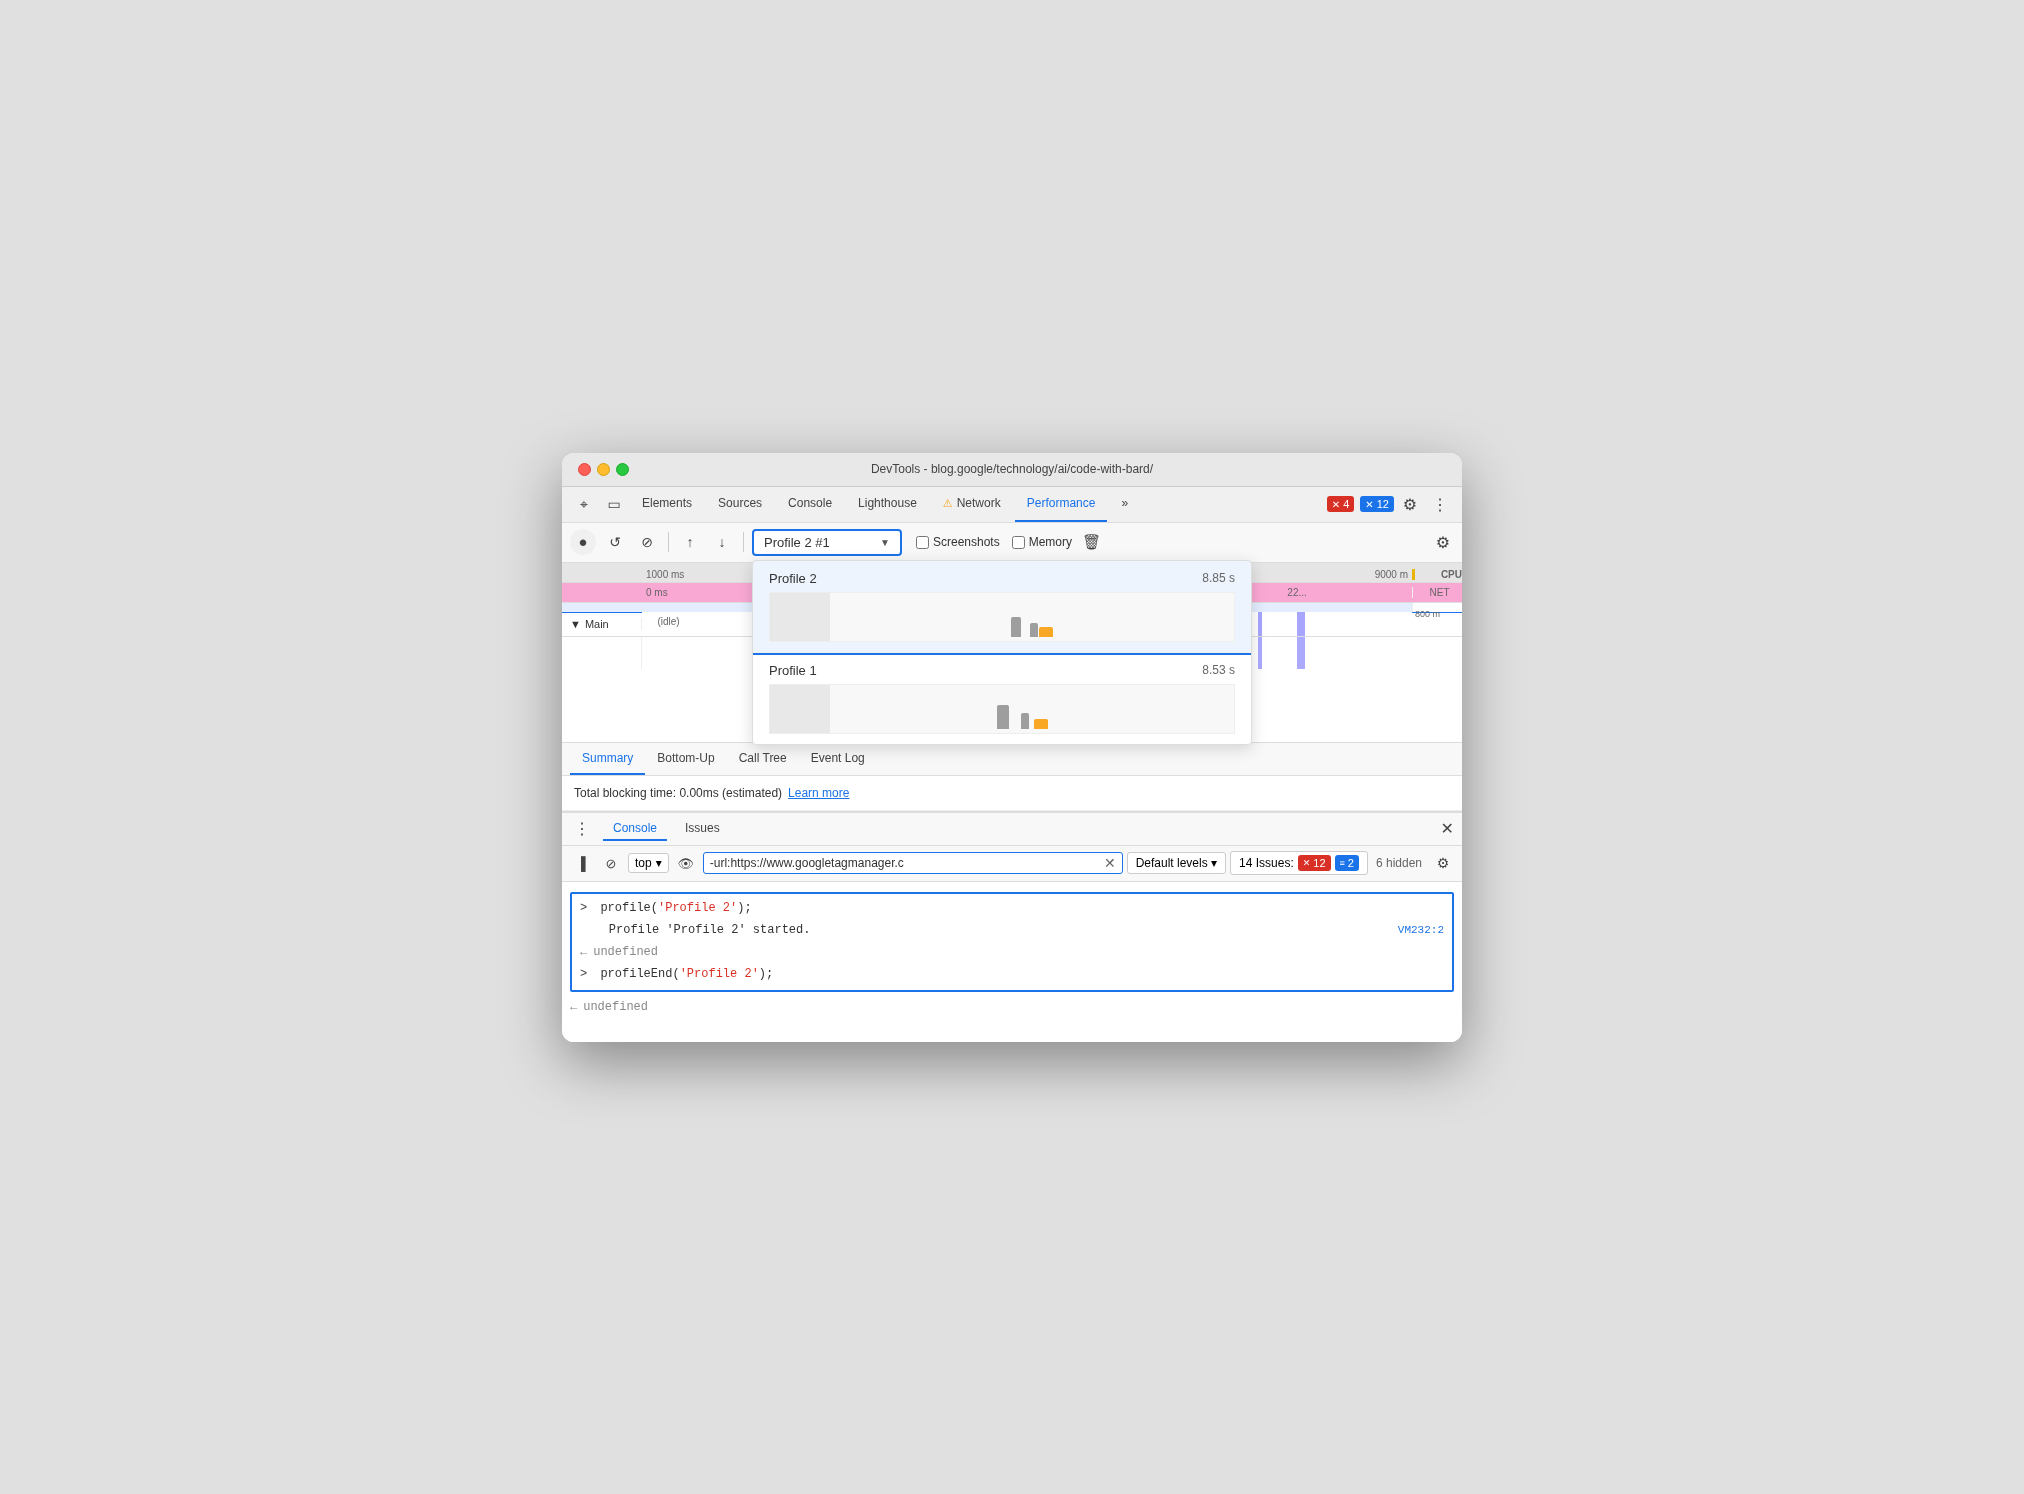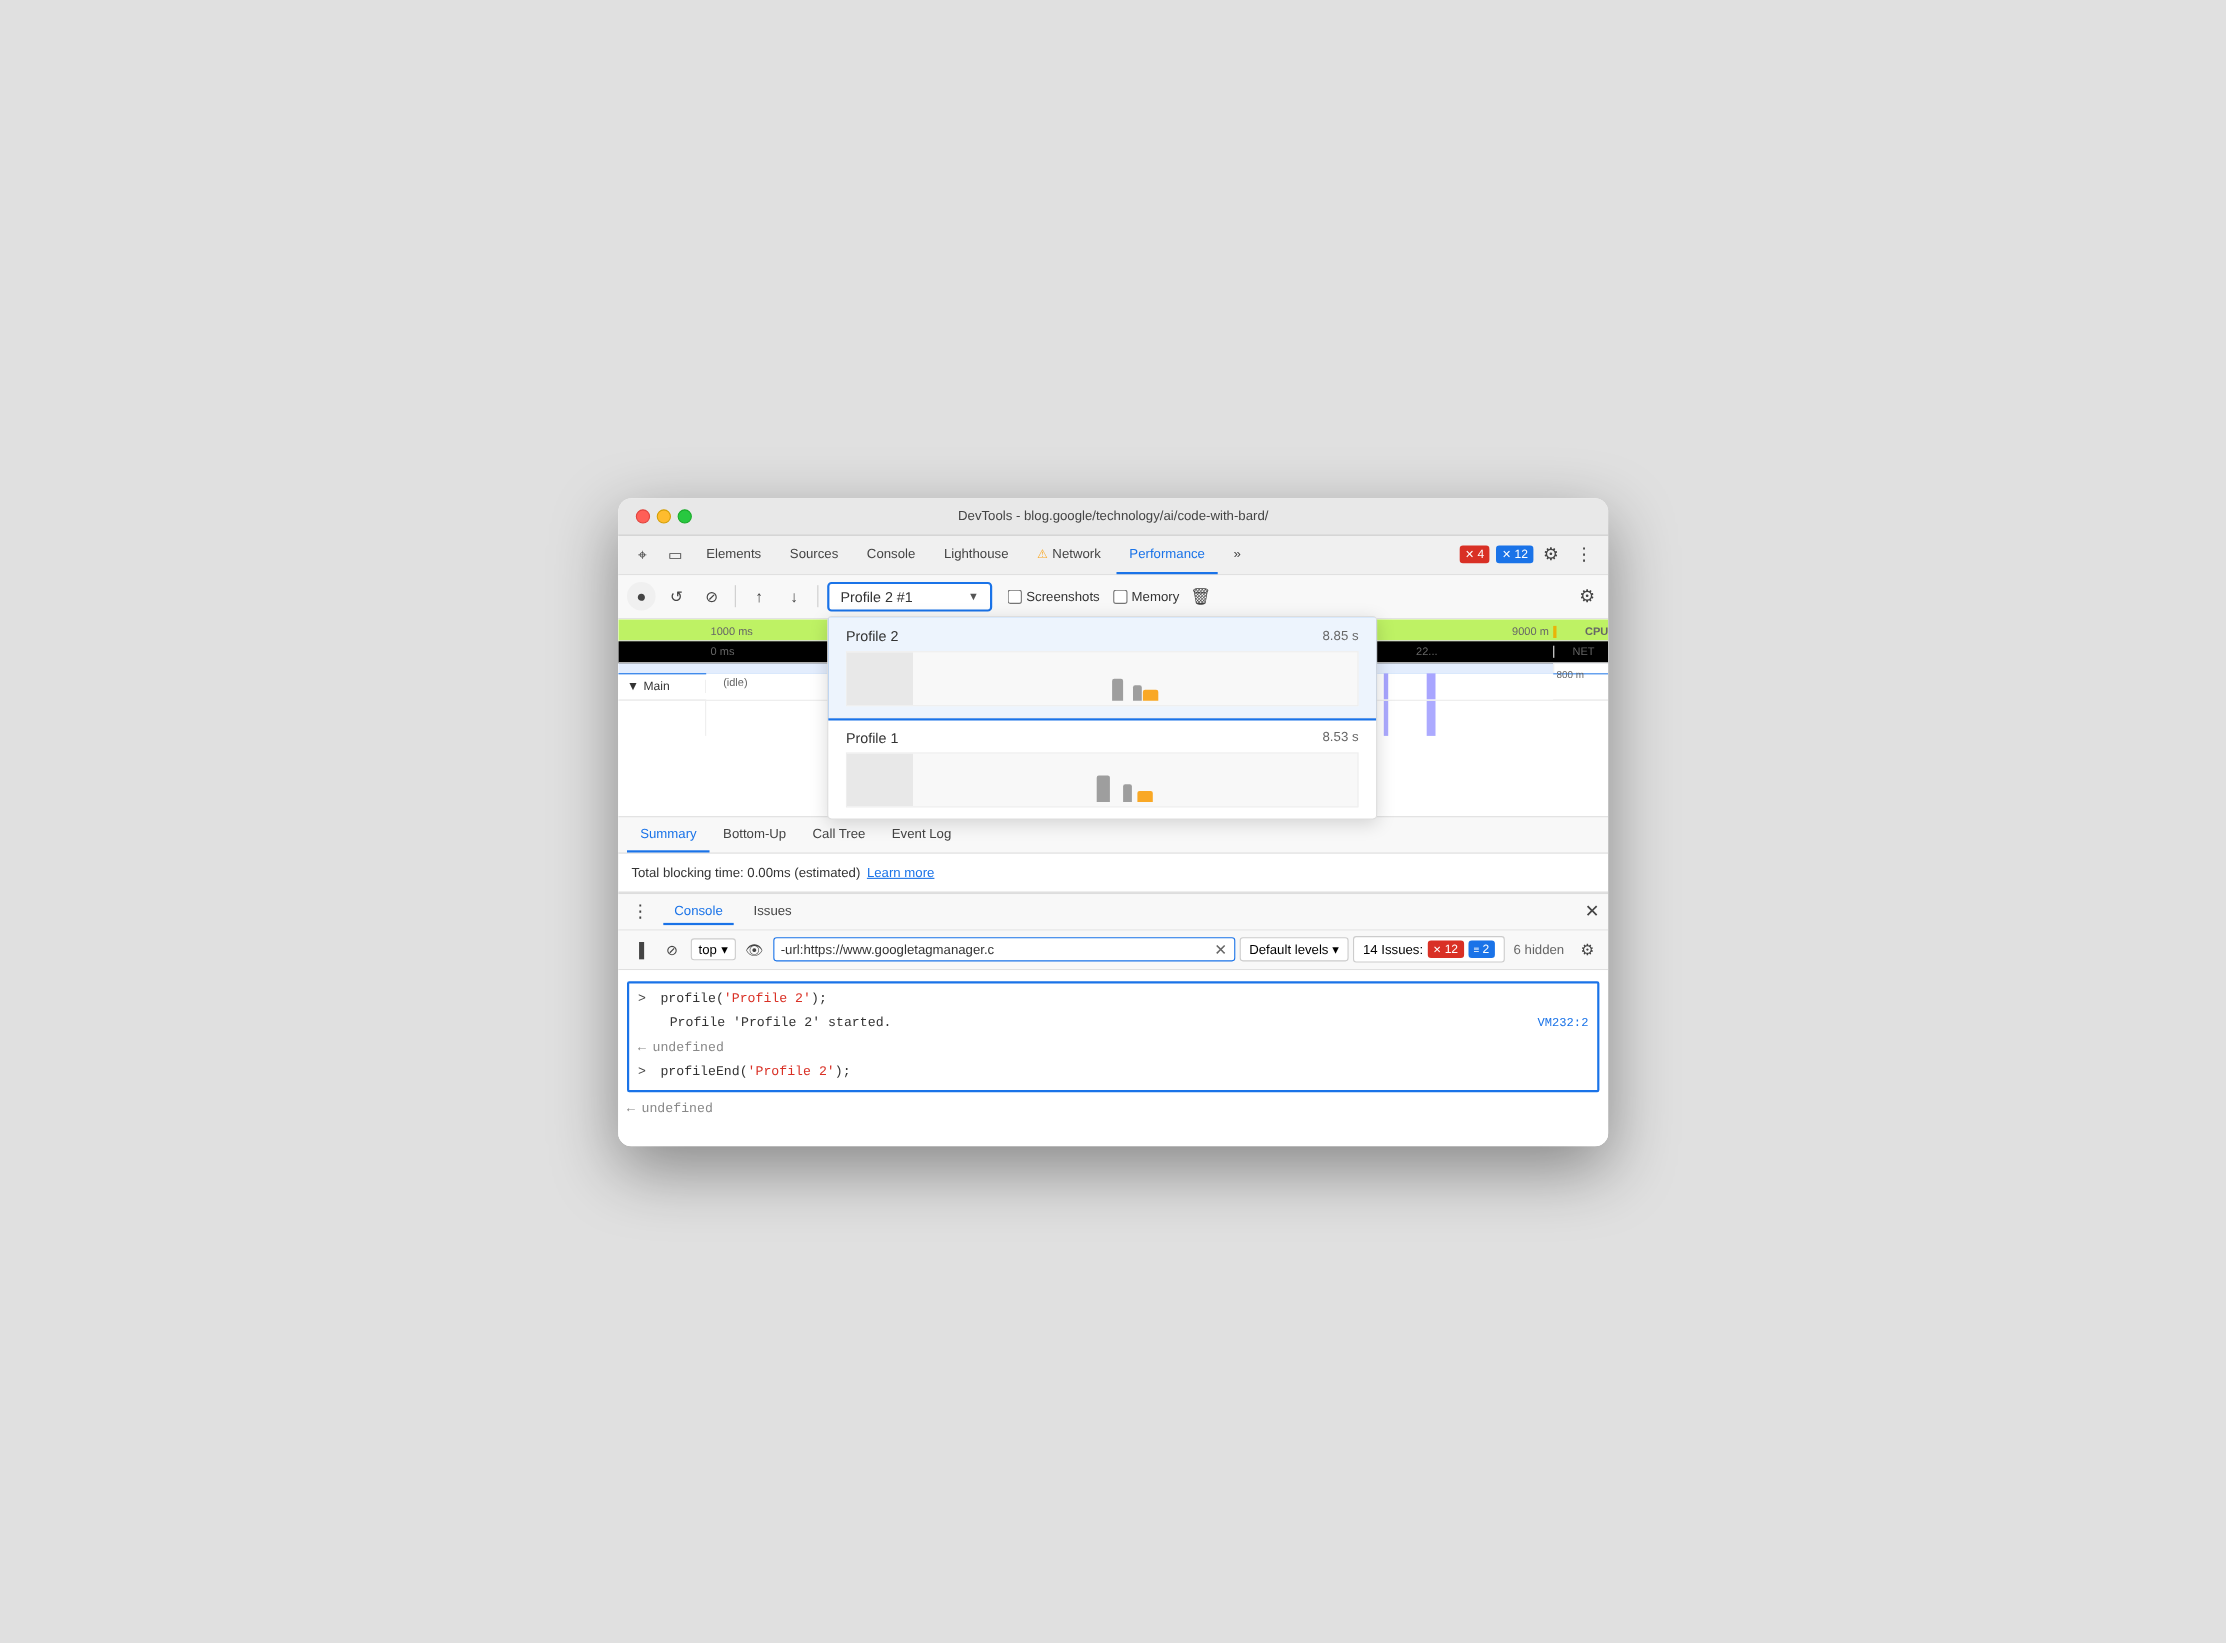--- a/index.html
+++ b/index.html
@@ -612,33 +612,33 @@
           <span>Memory</span>
         </label>
       </div>
       <button class="trash-btn">🗑</button>
       <div class="perf-toolbar-spacer"></div>
       <button class="perf-settings-btn">⚙</button>
     </div>
 
     <div class="timeline-area">
 
-      <div style="display:flex;height:20px;border-bottom:1px solid #ddd;background:#bef264;font-size:10px;color:#666;align-items:flex-end;padding-bottom:2px;">
+      <div style="display:flex;height:20px;border-bottom:1px solid #ddd;background:#e5e5e5;font-size:10px;color:#666;align-items:flex-end;padding-bottom:2px;">
         <div style="width:80px;border-right:1px solid #eee;"></div>
         <div style="flex:1;display:flex;">
           <span style="flex:1;text-align:left;padding-left:4px;">1000 ms</span>
           <span style="flex:1;text-align:left;">2000 ms</span>
           <span style="flex:0.5;text-align:left;">2100 ms</span>
           <span style="flex:0.5;text-align:left;">22...</span>
           <span style="flex:1;text-align:right;padding-right:4px;">9000 m</span>
         </div>
         <div style="width:50px;border-left:3px solid #eab308;padding-left:4px;font-weight:bold;font-size:10px;text-align:right;">CPU</div>
       </div>
 
-      <div style="display:flex;height:20px;border-bottom:1px solid #ddd;background:#000000;font-size:10px;color:#666;align-items:center;">
+      <div style="display:flex;height:20px;border-bottom:1px solid #ddd;background:#f9a8d4;font-size:10px;color:#666;align-items:center;">
         <div style="width:80px;border-right:1px solid #eee;"></div>
         <div style="flex:1;display:flex;align-items:center;">
           <span style="flex:0.2;text-align:left;padding-left:4px;">0 ms</span>
           <span style="flex:0.5;text-align:center;">2100 ms</span>
           <span style="flex:0.3;text-align:center;">22...</span>
         </div>
         <div style="width:50px;border-left:1px solid #eee;padding-left:4px;font-size:10px;text-align:center;color:#666;">NET</div>
       </div>
 
       <div style="position:relative;height:10px;background:rgba(66,133,244,0.15);border-bottom:1px solid #1a73e8;">

